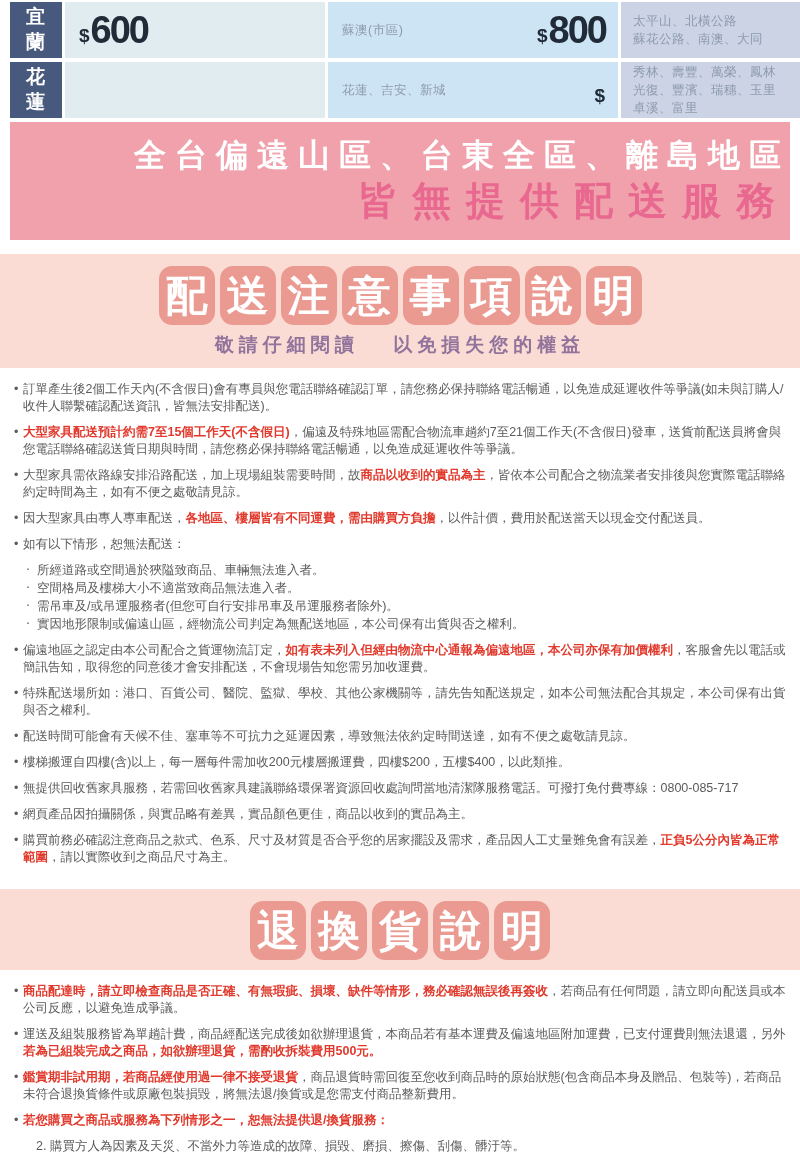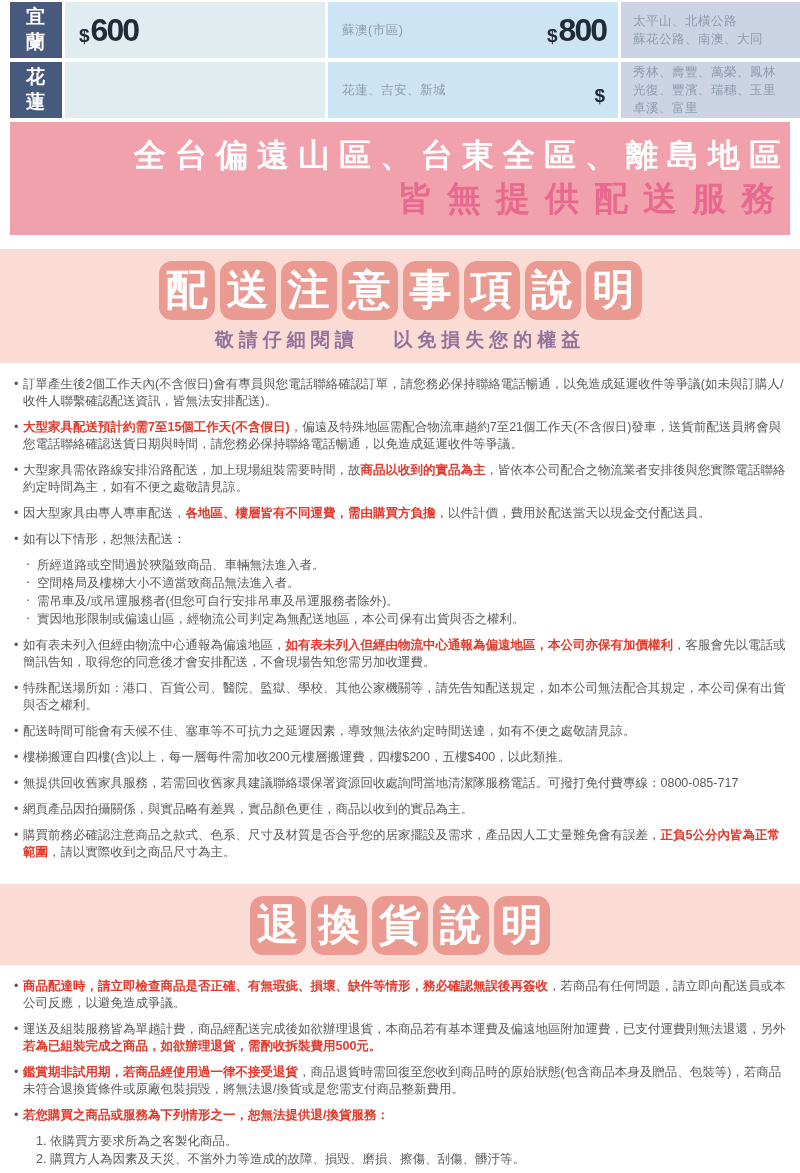--- a/index.html
+++ b/index.html
@@ -18,28 +18,28 @@
     font-size:19px;font-weight:bold;letter-spacing:1px;
     white-space:pre-line;text-align:center;line-height:1.3;
   }
   .area-cell{display:flex;align-items:center;justify-content:space-between;padding:0 12px 0 14px;}
   .cell-1{flex:0 0 234px;background:#e0ecef;}
   .cell-2{flex:0 0 264px;background:#cde4f5;}
   .cell-3{flex:0 0 172px;background:#cbd3e4;padding:0 8px 0 12px;align-items:center;display:flex;}
   .areas{font-size:12.5px;color:#8d9aae;line-height:1.45;white-space:pre-line;letter-spacing:.5px;}
   .price{display:flex;align-items:center;color:#212b38;font-weight:800;}
   .price .cur{font-size:19px;margin-right:1px;position:relative;top:6px;}
-  .price .num{font-size:32px;letter-spacing:-2px;font-stretch:condensed;}
+  .price .num{font-size:38px;letter-spacing:-2px;font-stretch:condensed;}
   
   .no-service{
     margin:4px 10px 0;background:#f0a1ac;text-align:right;
     padding:16px 0 18px;
   }
   .no-service .l1{color:#ffffff;font-size:32px;font-weight:bold;letter-spacing:9px;line-height:1.1;}
-  .no-service .l2{color:#e8688f;font-size:34px;font-weight:bold;letter-spacing:15px;margin-top:8px;line-height:1.05;}
+  .no-service .l2{color:#e8688f;font-size:39px;font-weight:bold;letter-spacing:15px;margin-top:8px;line-height:1.05;}
   
   .sec-header{background:#fadcd4;text-align:center;padding:12px 0 10px;}
   .sec-header.mt{margin-top:14px;}
   .char-row{display:flex;justify-content:center;gap:5px;}
   .char-box{
     width:56px;height:59px;background:#eb9a92;border-radius:13px;
     color:#ffffff;font-size:42px;font-weight:bold;
     display:flex;align-items:center;justify-content:center;line-height:1;
   }
   .sec-sub{margin-top:7px;font-size:19px;color:#92739c;letter-spacing:5px;font-weight:bold;}
@@ -154,21 +154,21 @@
     <div class="note sub">
       <span class="marker">‧</span>
       <span class="txt"><span>需吊車及/或吊運服務者(但您可自行安排吊車及吊運服務者除外)。</span></span>
     </div>
     <div class="note sub gap-after">
       <span class="marker">‧</span>
       <span class="txt"><span>實因地形限制或偏遠山區，經物流公司判定為無配送地區，本公司保有出貨與否之權利。</span></span>
     </div>
     <div class="note bullet">
       <span class="marker">•</span>
-      <span class="txt"><span>如有表未列入但經由物流中心通報為偏遠地區，</span><span class="red">如有表未列入但經由物流中心通報為偏遠地區，本公司亦保有加價權利</span><span>，客服會先以電話或簡訊告知，取得您的同意後才會安排配送，不會現場告知您需另加收運費。</span></span>
+      <span class="txt"><span>偏遠地區之認定由本公司配合之貨運物流訂定，</span><span class="red">如有表未列入但經由物流中心通報為偏遠地區，本公司亦保有加價權利</span><span>，客服會先以電話或簡訊告知，取得您的同意後才會安排配送，不會現場告知您需另加收運費。</span></span>
     </div>
     <div class="note bullet">
       <span class="marker">•</span>
       <span class="txt"><span>特殊配送場所如：港口、百貨公司、醫院、監獄、學校、其他公家機關等，請先告知配送規定，如本公司無法配合其規定，本公司保有出貨與否之權利。</span></span>
     </div>
     <div class="note bullet">
       <span class="marker">•</span>
       <span class="txt"><span>配送時間可能會有天候不佳、塞車等不可抗力之延遲因素，導致無法依約定時間送達，如有不便之處敬請見諒。</span></span>
     </div>
     <div class="note bullet">
@@ -210,18 +210,15 @@
     </div>
     <div class="note bullet">
       <span class="marker">•</span>
       <span class="txt"><span class="red">鑑賞期非試用期，若商品經使用過一律不接受退貨</span><span>，商品退貨時需回復至您收到商品時的原始狀態(包含商品本身及贈品、包裝等)，若商品未符合退換貨條件或原廠包裝損毀，將無法退/換貨或是您需支付商品整新費用。</span></span>
     </div>
     <div class="note bullet">
       <span class="marker">•</span>
       <span class="txt"><span class="red">若您購買之商品或服務為下列情形之一，恕無法提供退/換貨服務：</span></span>
     </div>
     <div class="note num">
-      <span class="txt"><span>1. 依購買方要求所為之客製化商品。</span></span>
-    </div>
-    <div class="note num">
       <span class="txt"><span>2. 購買方人為因素及天災、不當外力等造成的故障、損毀、磨損、擦傷、刮傷、髒汙等。</span></span>
     </div>
   </div>
 
 </body></html>

